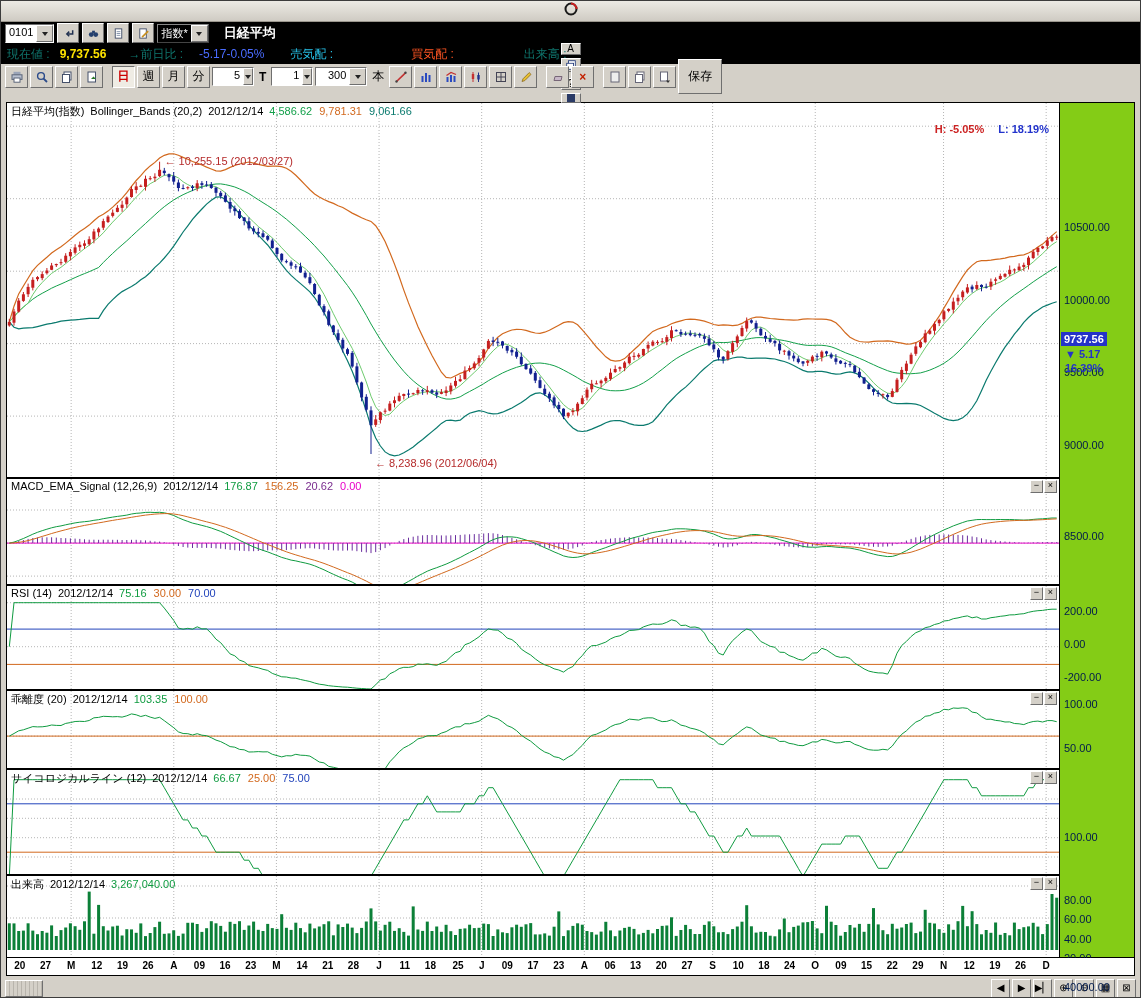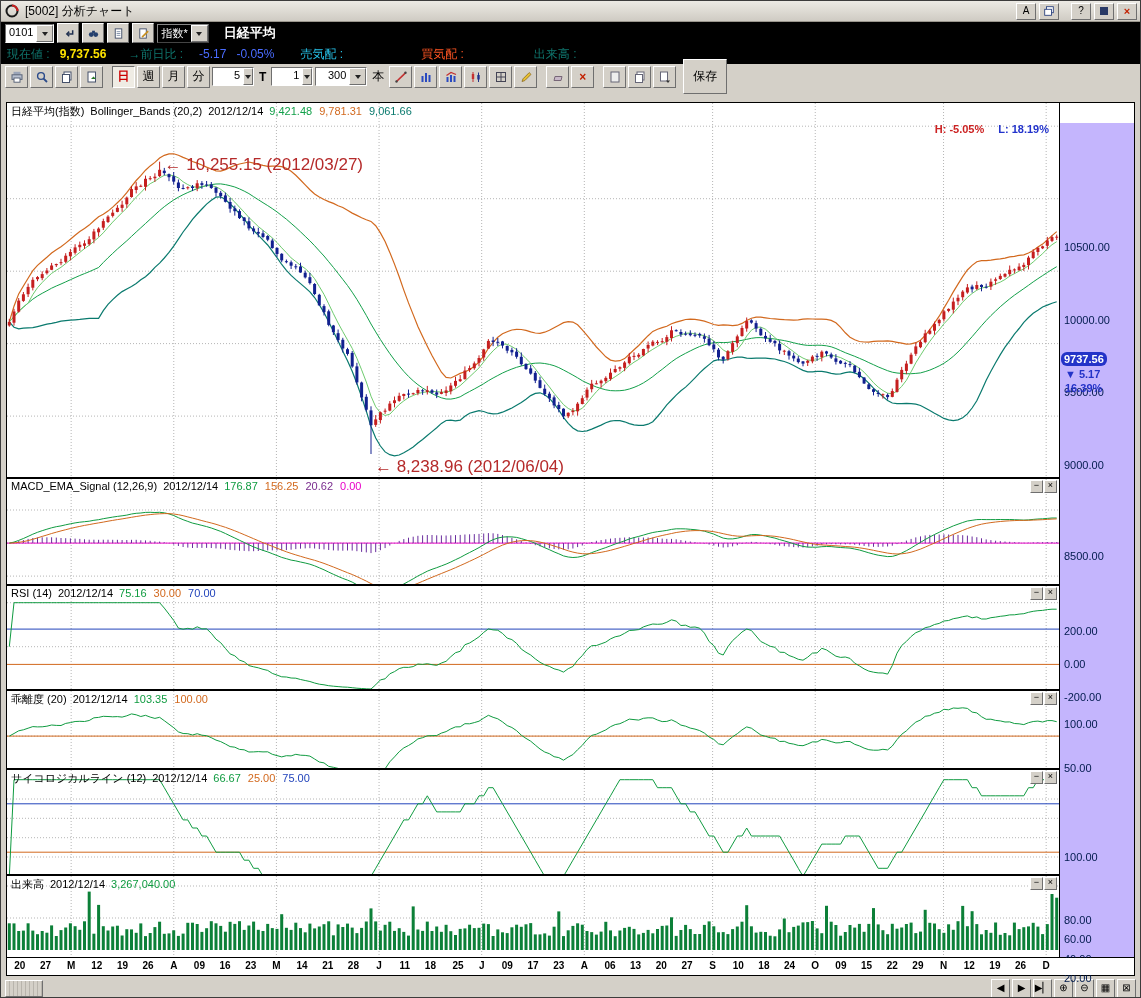--- a/index.html
+++ b/index.html
@@ -3,21 +3,21 @@
 <meta charset="utf-8">
 <style>
   html,body{margin:0;padding:0;background:#9a968d;}
   .window{width:1141px;height:998px;box-sizing:border-box;background:#d4d0c8;
     font-family:"Liberation Sans",sans-serif;font-size:12px;color:#000;
     position:relative;border:1px solid #3c3c3c;overflow:hidden;}
   .raised{background:#d4d0c8;border:1px solid;border-color:#fff #6f6f6f #6f6f6f #fff;}
 
   
   .titlebar{height:20px;display:flex;align-items:center;gap:3px;padding:0 3px;
-    background:linear-gradient(#eceae4,#cfcbc3);border-bottom:1px solid #9a968d;}
+    background:linear-gradient(#eceae4,#cfcbc3);border-bottom:1px solid #9a968d;flex-direction:column;}
   .title-text{font-size:12px;margin-left:2px;}
   .tb-spacer{flex:1;}
   .tb-btn{width:18px;height:15px;display:flex;align-items:center;justify-content:center;font-size:10px;line-height:1;cursor:default;}
   .tb-btn .x{color:#c22000;font-weight:bold;font-size:11px;}
   .pin-sq{width:8px;height:8px;background:#2a3a66;display:block;}
 
   
   .row1{height:22px;background:#000;display:flex;align-items:center;gap:3px;padding:0 4px;}
   .row2{height:20px;background:#000;display:flex;align-items:center;font-size:12px;}
   .combo{display:flex;height:17px;background:#fff;border:1px solid;border-color:#6f6f6f #fff #fff #6f6f6f;align-items:stretch;}
@@ -34,44 +34,44 @@
   .q-bid{color:#ff5522;}
 
   
   .toolbar{height:25px;display:flex;align-items:center;gap:2px;padding:0 4px;}
   .t-btn{width:21px;height:20px;display:flex;align-items:center;justify-content:center;font-size:12px;cursor:default;}
   .t-btn.seld{background:#efece4;border-color:#6f6f6f #fff #fff #6f6f6f;}
   .sel-day{color:#c00;font-weight:bold;}
   .t-sep{width:5px;}
   .t-lbl{font-weight:bold;margin:0 3px;}
   .t-combo .cv{text-align:right;}
-  .save-btn{padding:8px 9px;margin-left:5px;font-size:12px;}
+  .save-btn{padding:8px 9px;font-size:12px;}
   .redx{color:#c22000;font-weight:bold;font-size:12px;}
 
   
   .chart-frame{margin:13px 5px 0 5px;background:#fff;border:1px solid #000;height:872px;}
   .chart-body{display:flex;height:854px;border-bottom:1px solid #000;}
   .panels-col{width:1052px;border-right:1px solid #000;}
   .panel{position:relative;border-bottom:2px solid #000;overflow:hidden;background:#fff;}
   #panel-main{height:374px;} #panel-macd{height:105px;} #panel-rsi{height:103px;}
   #panel-kairi{height:77px;} #panel-psy{height:104px;} #panel-volume{height:81px;border-bottom:none;}
   .panel svg{position:absolute;left:0;top:0;}
   .phead{position:absolute;top:1px;left:4px;z-index:2;font-size:11px;white-space:nowrap;}
   .phead .pt{margin-right:6px;}
   .pv{display:inline;}
   .pv span{margin-right:7px;}
   .hl{position:absolute;top:20px;right:10px;z-index:2;font-size:11px;font-weight:bold;}
   .hl-h{color:#cc2222;margin-right:14px;}
   .hl-l{color:#2233cc;}
-  .anno{position:absolute;z-index:2;font-size:17px;white-space:nowrap;}
+  .anno{position:absolute;z-index:2;font-size:11px;white-space:nowrap;}
   .pbtns{position:absolute;top:1px;right:2px;z-index:3;display:flex;gap:1px;}
   .pbtn{width:11px;height:11px;font-size:9px;line-height:9px;text-align:center;background:#d4d0c8;border:1px solid;border-color:#fff #6f6f6f #6f6f6f #fff;cursor:default;}
-  .axis-col{flex:1;position:relative;font-size:11px;color:#001a4d;background:#c4b5fd;margin-top:20px;}
+  .axis-col{flex:1;position:relative;font-size:11px;color:#001a4d;background:#84cc16;}
   .ax-lbl{position:absolute;left:4px;white-space:nowrap;}
-  .price-tag{position:absolute;left:1px;background:#2433c8;color:#fff;font-weight:bold;padding:0 3px;font-size:11px;line-height:14px;border-radius:6px;}
+  .price-tag{position:absolute;left:1px;background:#2433c8;color:#fff;font-weight:bold;padding:0 3px;font-size:11px;line-height:14px;}
   .price-chg{position:absolute;left:5px;color:#2433c8;font-weight:bold;font-size:11px;}
   .xaxis-row{position:relative;height:17px;background:#fff;font-size:10px;font-weight:bold;}
   .x-lbl{position:absolute;top:2px;transform:translateX(-50%);}
 
   
   .bottombar{height:24px;display:flex;align-items:center;padding:0 4px;gap:2px;}
   .hscroll{width:36px;height:15px;background:repeating-linear-gradient(90deg,#d4d0c8 0 3px,#b8b4ac 3px 4px);}
   .bb-fill{flex:1;}
   .bb-btn{width:17px;height:17px;font-size:10px;line-height:16px;text-align:center;cursor:default;}
 </style>
@@ -153,21 +153,21 @@
         </span>
     </div>
     <span class="sym-name">日経平均</span>
   </div>
 
   <div class="row2">
     <span class="q-label" style="margin-left:6px">現在値 :</span>
     <span class="q-cur" style="margin-left:10px">9,737.56</span>
     <span class="q-label" style="margin-left:22px">→前日比 :</span>
     <span class="q-chg" style="margin-left:16px">-5.17</span>
-    <span class="q-chg" style="margin-left:10px">-0.05%</span>
+    <span class="q-chg" style="">-0.05%</span>
     <span class="q-ask" style="margin-left:26px">売気配 :</span>
     <span class="q-bid" style="margin-left:78px">買気配 :</span>
     <span class="q-label" style="margin-left:70px">出来高 :</span>
   </div>
 
   <div class="toolbar">
     <div class="t-btn raised">
       <svg width="14" height="14" viewBox="0 0 14 14">
           <rect x="3.5" y="1.8" width="7" height="3" fill="#9aa4b8"></rect>
           <rect x="2" y="4.8" width="10" height="4.6" fill="#b8c0d0" stroke="#5a6478"></rect>
@@ -768,21 +768,21 @@
               <line x1="1035.6" y1="142.6" x2="1035.6" y2="146.1" stroke="#c51f1f"></line>
               <rect x="1034.1" y="143.3" width="3" height="2.0" fill="#c51f1f"></rect>
               <line x1="1040.3" y1="133.9" x2="1040.3" y2="146.1" stroke="#c51f1f"></line>
               <rect x="1038.8" y="137.4" width="3" height="5.4" fill="#c51f1f"></rect>
               <line x1="1045.0" y1="132.4" x2="1045.0" y2="139.1" stroke="#c51f1f"></line>
               <rect x="1043.5" y="134.1" width="3" height="3.8" fill="#c51f1f"></rect>
               <line x1="1049.7" y1="131.6" x2="1049.7" y2="137.1" stroke="#c51f1f"></line>
               <rect x="1048.2" y="133.7" width="3" height="1.0" fill="#c51f1f"></rect>
             </svg>
           <div class="phead">
-            <span class="pt">日経平均(指数)</span><span class="pt">Bollinger_Bands (20,2)</span><span class="pt">2012/12/14</span><span class="pv"><span style="color: rgb(19, 160, 74);">9,421.48</span><span style="color: rgb(210, 105, 30);">9,781.31</span><span style="color: rgb(10, 122, 110);">9,061.66</span></span>
+            <span class="pt">日経平均(指数)</span><span class="pt">Bollinger_Bands (20,2)</span><span class="pt">2012/12/14</span><span class="pv"><span style="color: rgb(19, 160, 74);">4,586.62</span><span style="color: rgb(210, 105, 30);">9,781.31</span><span style="color: rgb(10, 122, 110);">9,061.66</span></span>
           </div>
           <div class="hl">
             <span class="hl-h"><span>H:</span> <span>-5.05%</span></span><span class="hl-l"><span>L:</span> <span>18.19%</span></span>
           </div>
           <div class="anno" id="anno-high" style="left: 157.54px; top: 51.6876px; color: rgb(181, 42, 42);">← 10,255.15 (2012/03/27)</div>
           <div class="anno" id="anno-low" style="left: 367.94px; top: 353.957px; color: rgb(181, 42, 42);">← 8,238.96 (2012/06/04)</div>
         </div>
 
         <div class="panel" id="panel-macd" style="height: 105px;">
           <svg id="svg-macd" width="1052" height="105" viewBox="0 0 1052 105">

